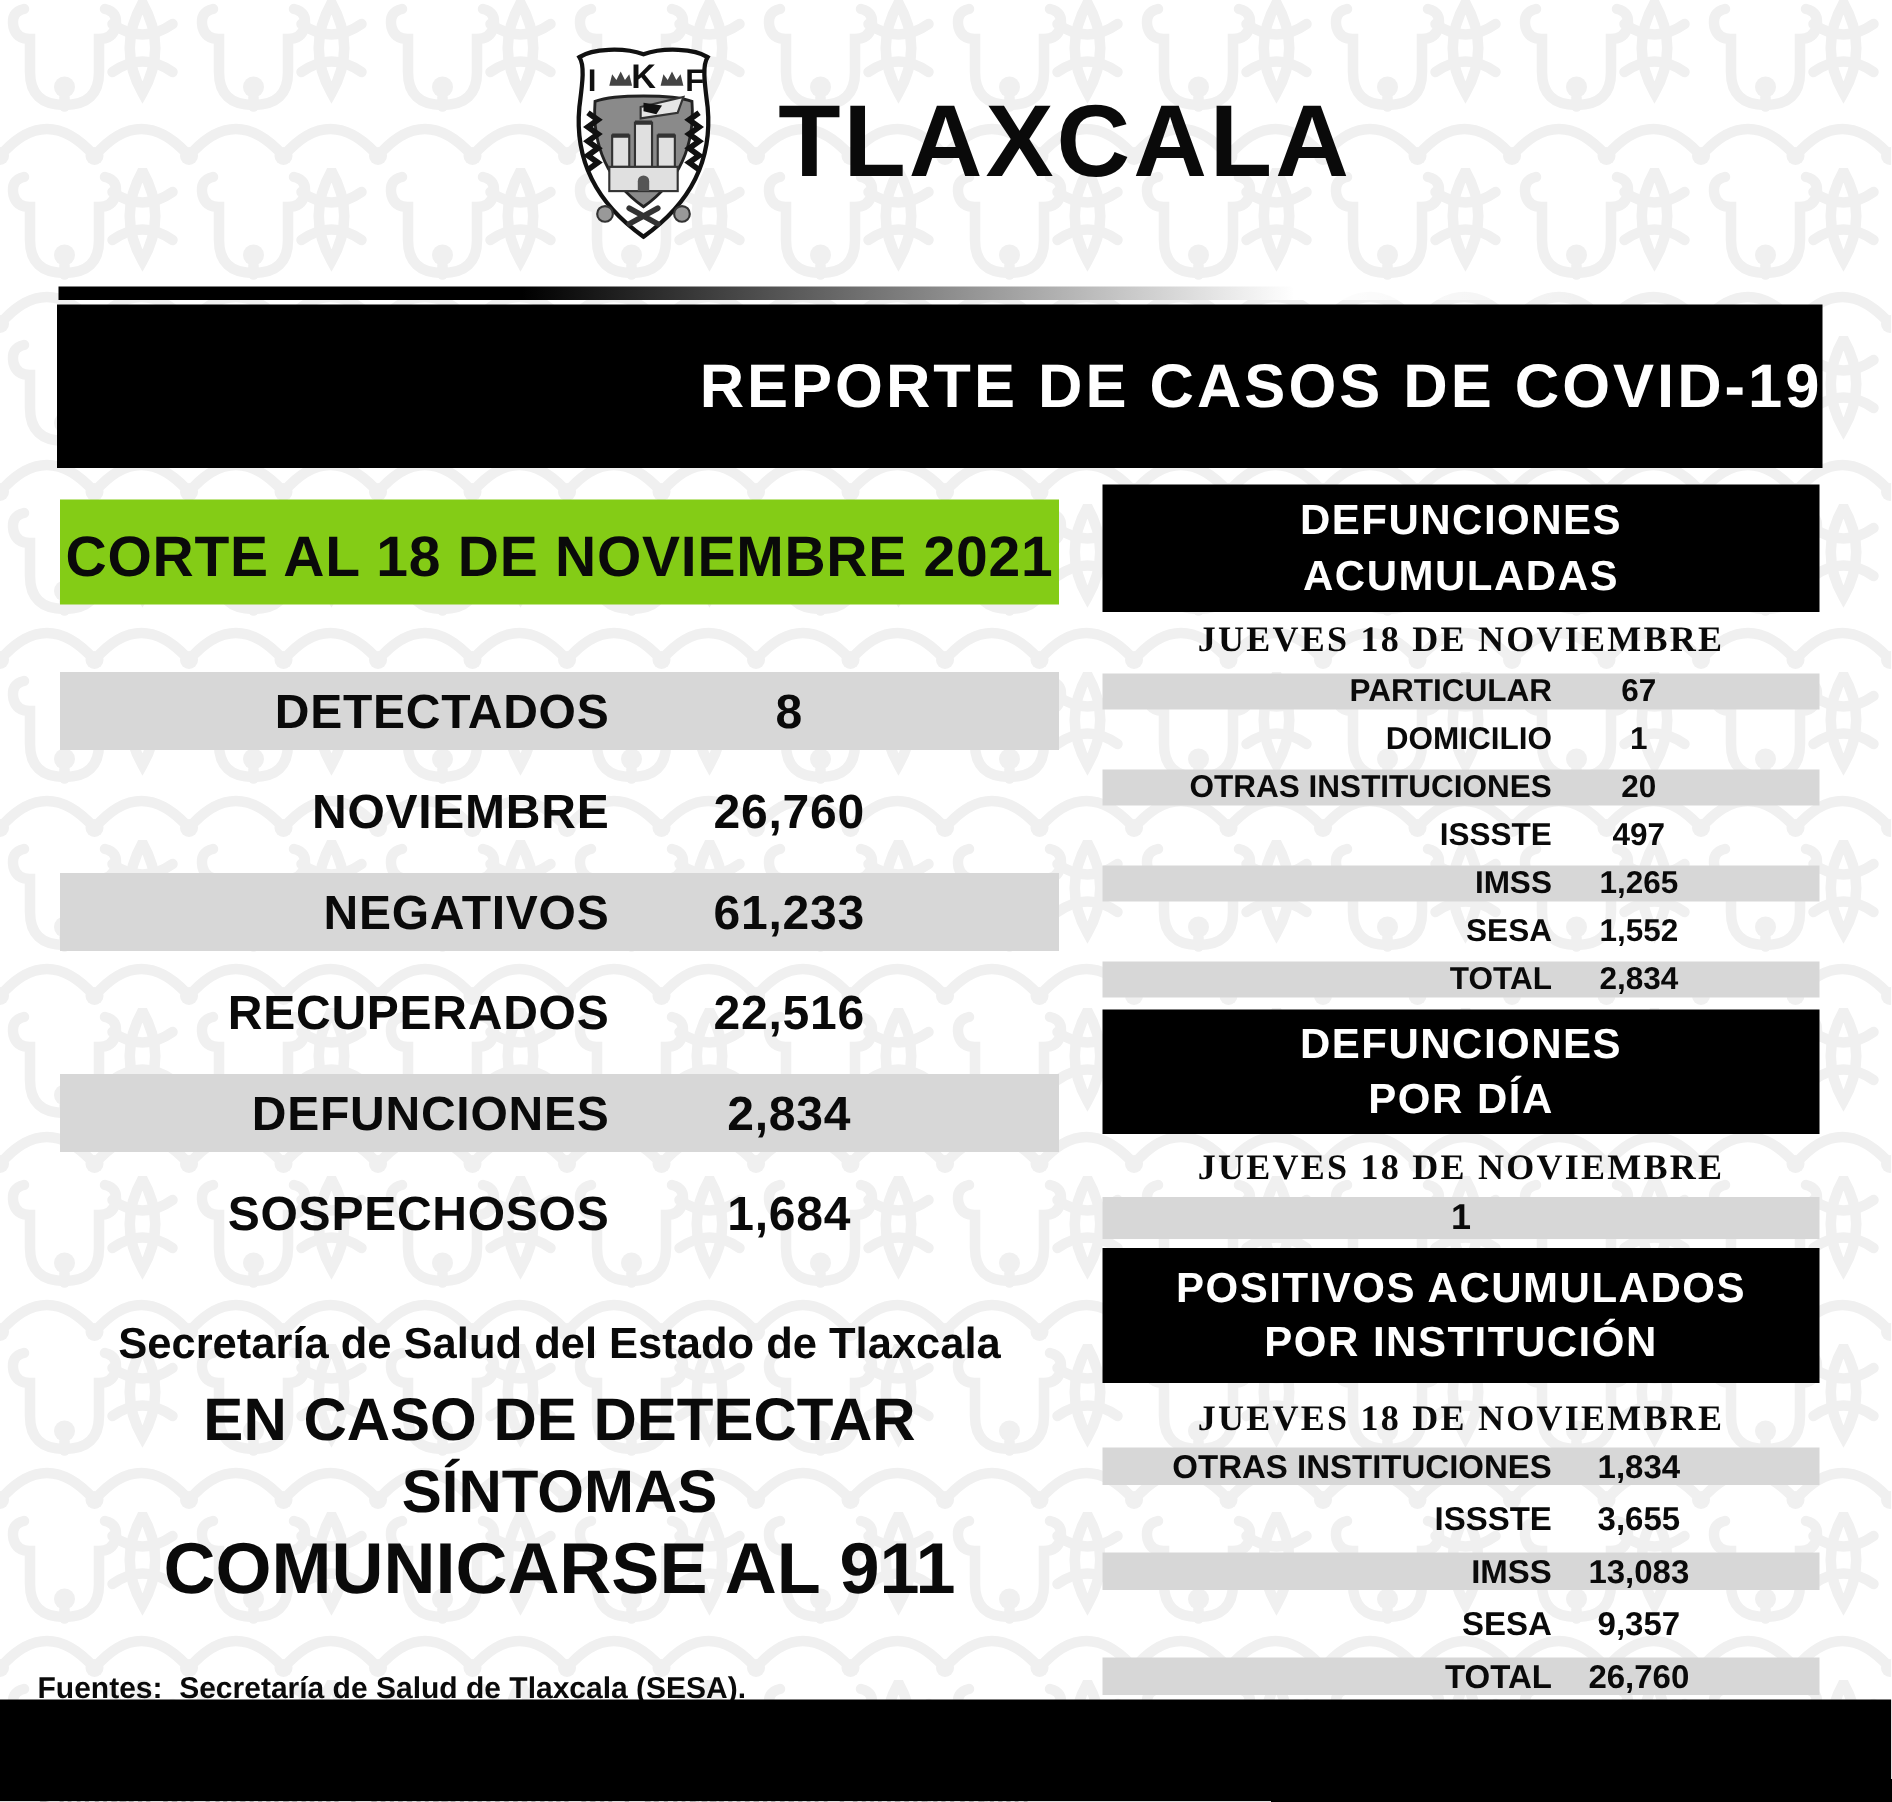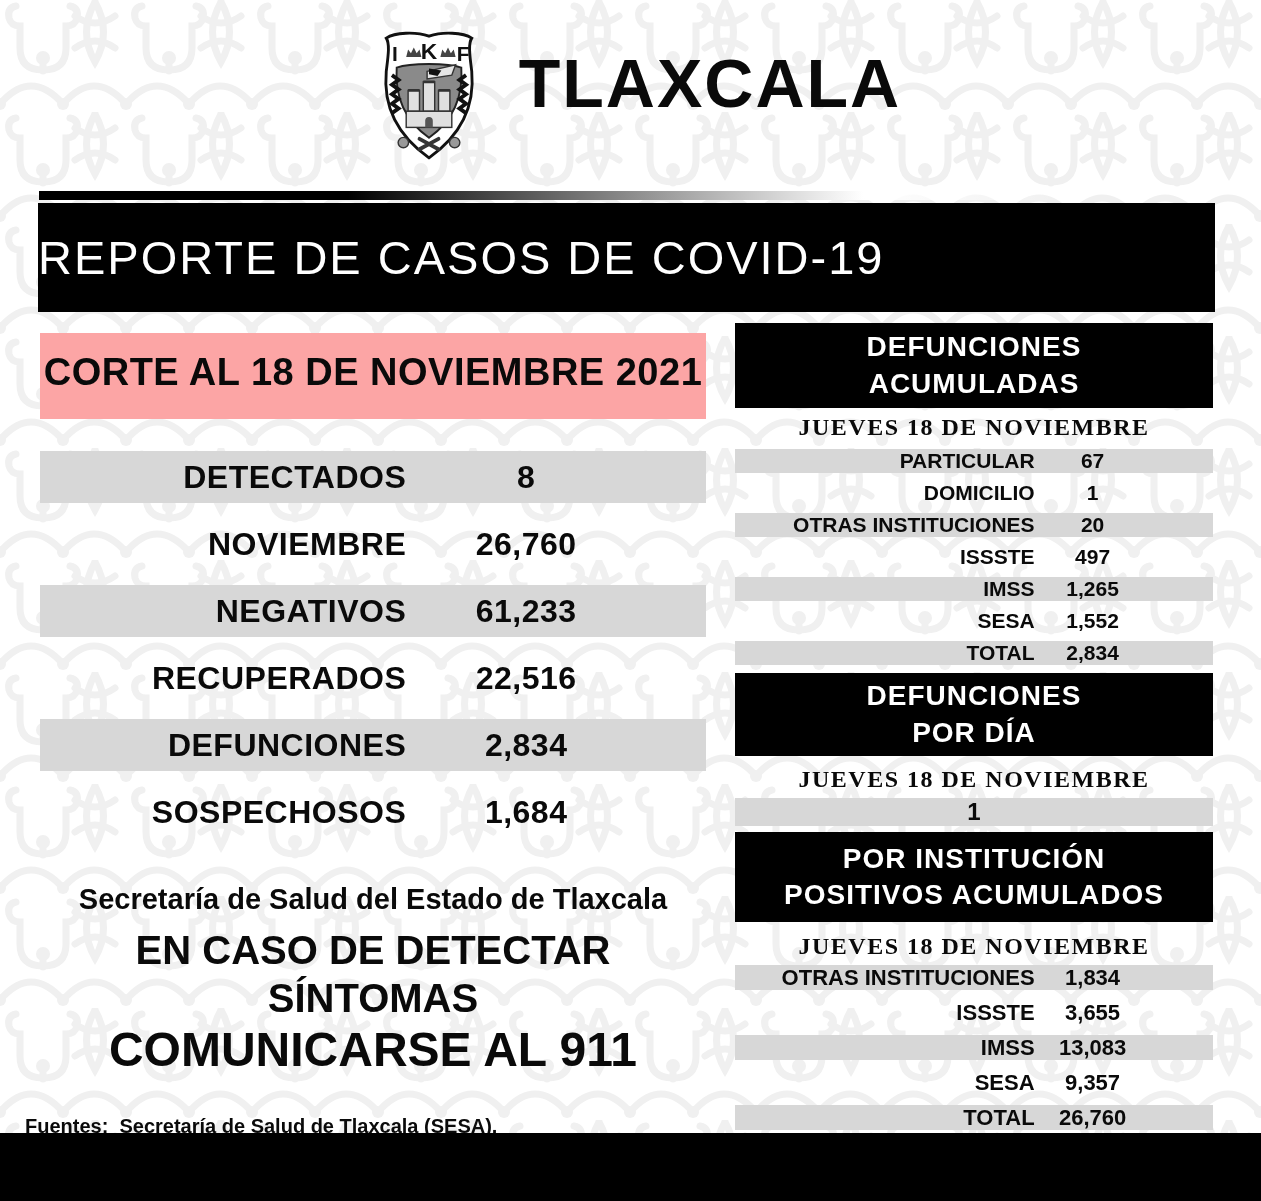--- a/index.html
+++ b/index.html
@@ -5,33 +5,33 @@
   html,body{margin:0;padding:0;background:#fff;}
   .canvas{
     position:relative;width:1261px;height:1201px;overflow:hidden;background:#fff;
     font-family:"Liberation Sans","DejaVu Sans",sans-serif;color:#0a0a0a;
   }
   .bgpat{position:absolute;left:0;top:0;width:100%;height:100%;}
   .layer{position:absolute;z-index:1;}
 
   
   .coat{left:372px;top:26px;width:114px;height:142px;}
-  .brand{left:500px;top:41px;width:420px;height:84px;line-height:84px;
+  .brand{left:500px;top:52px;width:420px;height:84px;line-height:84px;
     font-size:68px;font-weight:800;letter-spacing:2px;text-align:center;}
 
   
   .grad{left:39px;top:191px;width:1030px;height:9px;
     background:linear-gradient(90deg,#000 0%,#000 30%,#fff 80%,rgba(255,255,255,0) 100%);}
   .banner{left:38px;top:203px;width:1177px;height:109px;background:#000;color:#fff;
-    font-size:47px;font-weight:normal;letter-spacing:2px;text-align:left;line-height:109px;}
+    font-size:41px;font-weight:bold;letter-spacing:2px;text-align:right;line-height:109px;}
 
   
   .leftcol{left:40px;top:333px;width:666px;}
-  .corte{height:86px;line-height:78px;background:#fca5a5;text-align:center;
-    font-size:38px;font-weight:bold;letter-spacing:0.5px;margin-bottom:32px;}
+  .corte{height:70px;line-height:78px;background:#84cc16;text-align:center;
+    font-size:38px;font-weight:bold;letter-spacing:0.5px;margin-bottom:45px;}
   .srow{display:flex;height:52px;line-height:52px;margin-bottom:15px;
     font-size:32px;font-weight:bold;letter-spacing:0.5px;}
   .srows .srow:nth-child(odd){background:#d7d7d7;}
   .srow-label{width:55%;text-align:right;}
   .srow-value{width:36%;text-align:center;}
   .org{margin-top:44px;font-size:29px;font-weight:bold;text-align:center;line-height:34px;}
   .encaso{margin-top:10px;font-size:40px;font-weight:bold;text-align:center;line-height:48px;}
   .llama{font-size:48px;font-weight:bold;text-align:center;line-height:56px;}
 
   
@@ -193,22 +193,22 @@
     </div>
 
     <div class="blackbox b2">
       <div>DEFUNCIONES</div>
       <div>POR DÍA</div>
     </div>
     <div class="rdate d2">JUEVES 18 DE NOVIEMBRE</div>
     <div class="single">1</div>
 
     <div class="blackbox b3">
+      <div>POSITIVOS ACUMULADOS</div>
       <div>POR INSTITUCIÓN</div>
-      <div>POSITIVOS ACUMULADOS</div>
     </div>
     <div class="rdate d3">JUEVES 18 DE NOVIEMBRE</div>
     <div class="rtable t2">
       <div class="rrow">
         <div class="rrow-label">OTRAS INSTITUCIONES</div>
         <div class="rrow-value">1,834</div>
       </div>
       <div class="rrow">
         <div class="rrow-label">ISSSTE</div>
         <div class="rrow-value">3,655</div>

